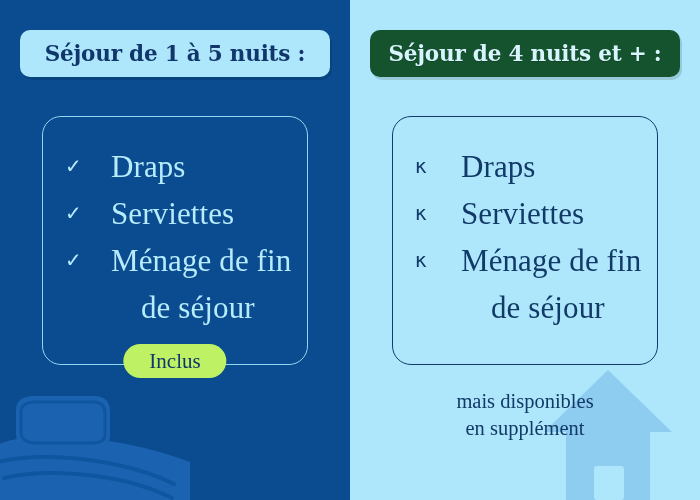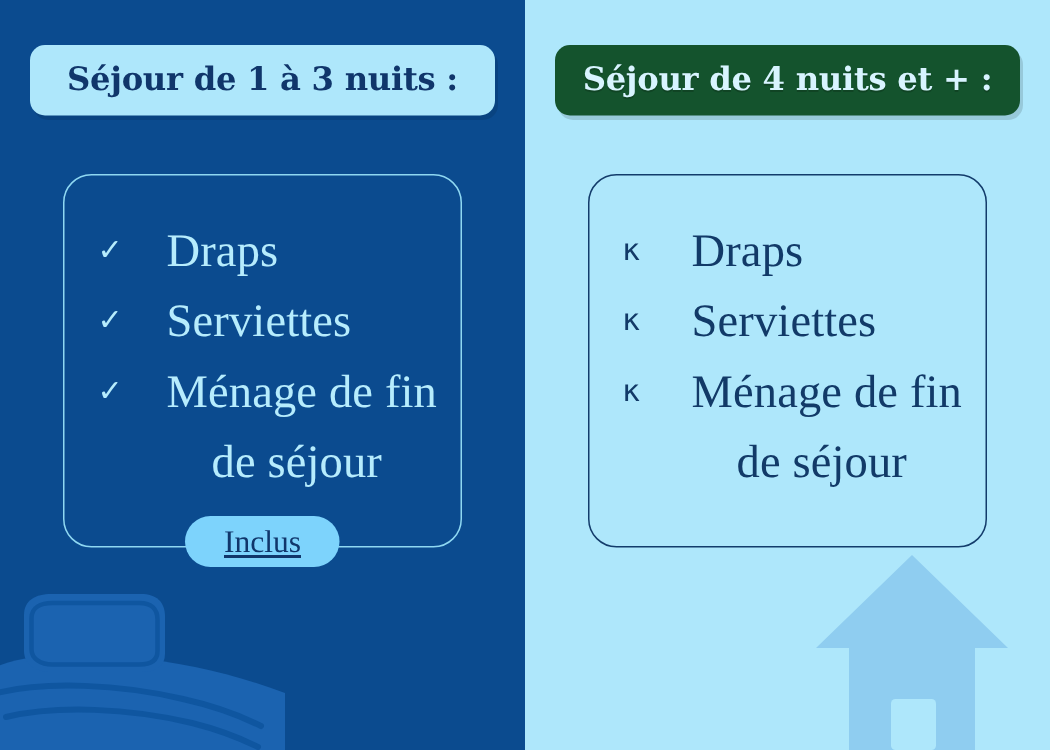--- a/index.html
+++ b/index.html
@@ -57,21 +57,21 @@
   .item-text{display:block;margin-left:20px;}
   .item-text .l2{display:block;padding-left:30px;}
 
   
   .badge{
     position:absolute;left:50%;transform:translateX(-50%);
     top:344px;height:34px;border-radius:17px;
     display:flex;align-items:center;justify-content:center;
     padding:0 26px;white-space:nowrap;box-sizing:border-box;
   }
-  .panel-left .badge{background:#7dd3fc;color:#10366b;text-decoration:underline;}
+  .panel-left .badge{background:#bef264;color:#10366b;}
   .panel-right .badge{background:#11528f;color:#d8f4ff;}
   .badge-text{font-size:21px;line-height:1;}
 
   .note{
     position:absolute;left:0;right:0;top:388px;text-align:center;
     color:#123a68;font-size:20.5px;line-height:27px;
   }
   .note span{display:block;}
 </style>
 </head>
@@ -83,21 +83,21 @@
 
     <svg class="art art-linen" viewBox="0 0 200 130" aria-hidden="true">
       <path d="M0 78 C22 66 55 64 95 68 C135 72 168 80 200 92 L200 130 L0 130 Z" fill="#1b63b0"></path>
       <path d="M8 92 C40 84 90 86 132 96 C150 100 168 106 184 114" fill="none" stroke="#0f56a0" stroke-width="4" stroke-linecap="round"></path>
       <path d="M14 108 C48 100 96 102 138 112 C154 116 170 122 182 128" fill="none" stroke="#0f56a0" stroke-width="4" stroke-linecap="round"></path>
       <path d="M26 40 C26 30 34 26 44 26 L104 26 C114 26 120 31 120 41 L120 66 C120 74 114 78 104 78 L44 78 C34 78 26 73 26 64 Z" fill="#1b63b0"></path>
       <path d="M31 42 C31 35 37 32 45 32 L103 32 C111 32 115 36 115 43 L115 64 C115 70 111 73 103 73 L45 73 C37 73 31 69 31 63 Z" fill="none" stroke="#0f56a0" stroke-width="3"></path>
     </svg>
 
     <div class="header-pill">
-      <span class="header-title">Séjour de 1 à 3 nuits :</span>
+      <span class="header-title">Séjour de 1 à 5 nuits :</span>
     </div>
 
     <div class="card">
       <ul class="list" style="list-style:none;margin:0;">
         <li class="list-item">
           <span class="mark">✓</span>
           <span class="item-text"><span>Draps</span></span>
         </li>
         <li class="list-item">
           <span class="mark">✓</span>
@@ -143,15 +143,19 @@
           <span class="mark">κ</span>
           <span class="item-text">
             <span>Ménage de fin</span>
             <span class="l2">de séjour</span>
           </span>
         </li>
       </ul>
     </div>
 
 
+    <div class="note">
+      <span>mais disponibles</span>
+      <span>en supplément</span>
+    </div>
   </section>
 
 </div>
 
 </body></html>

